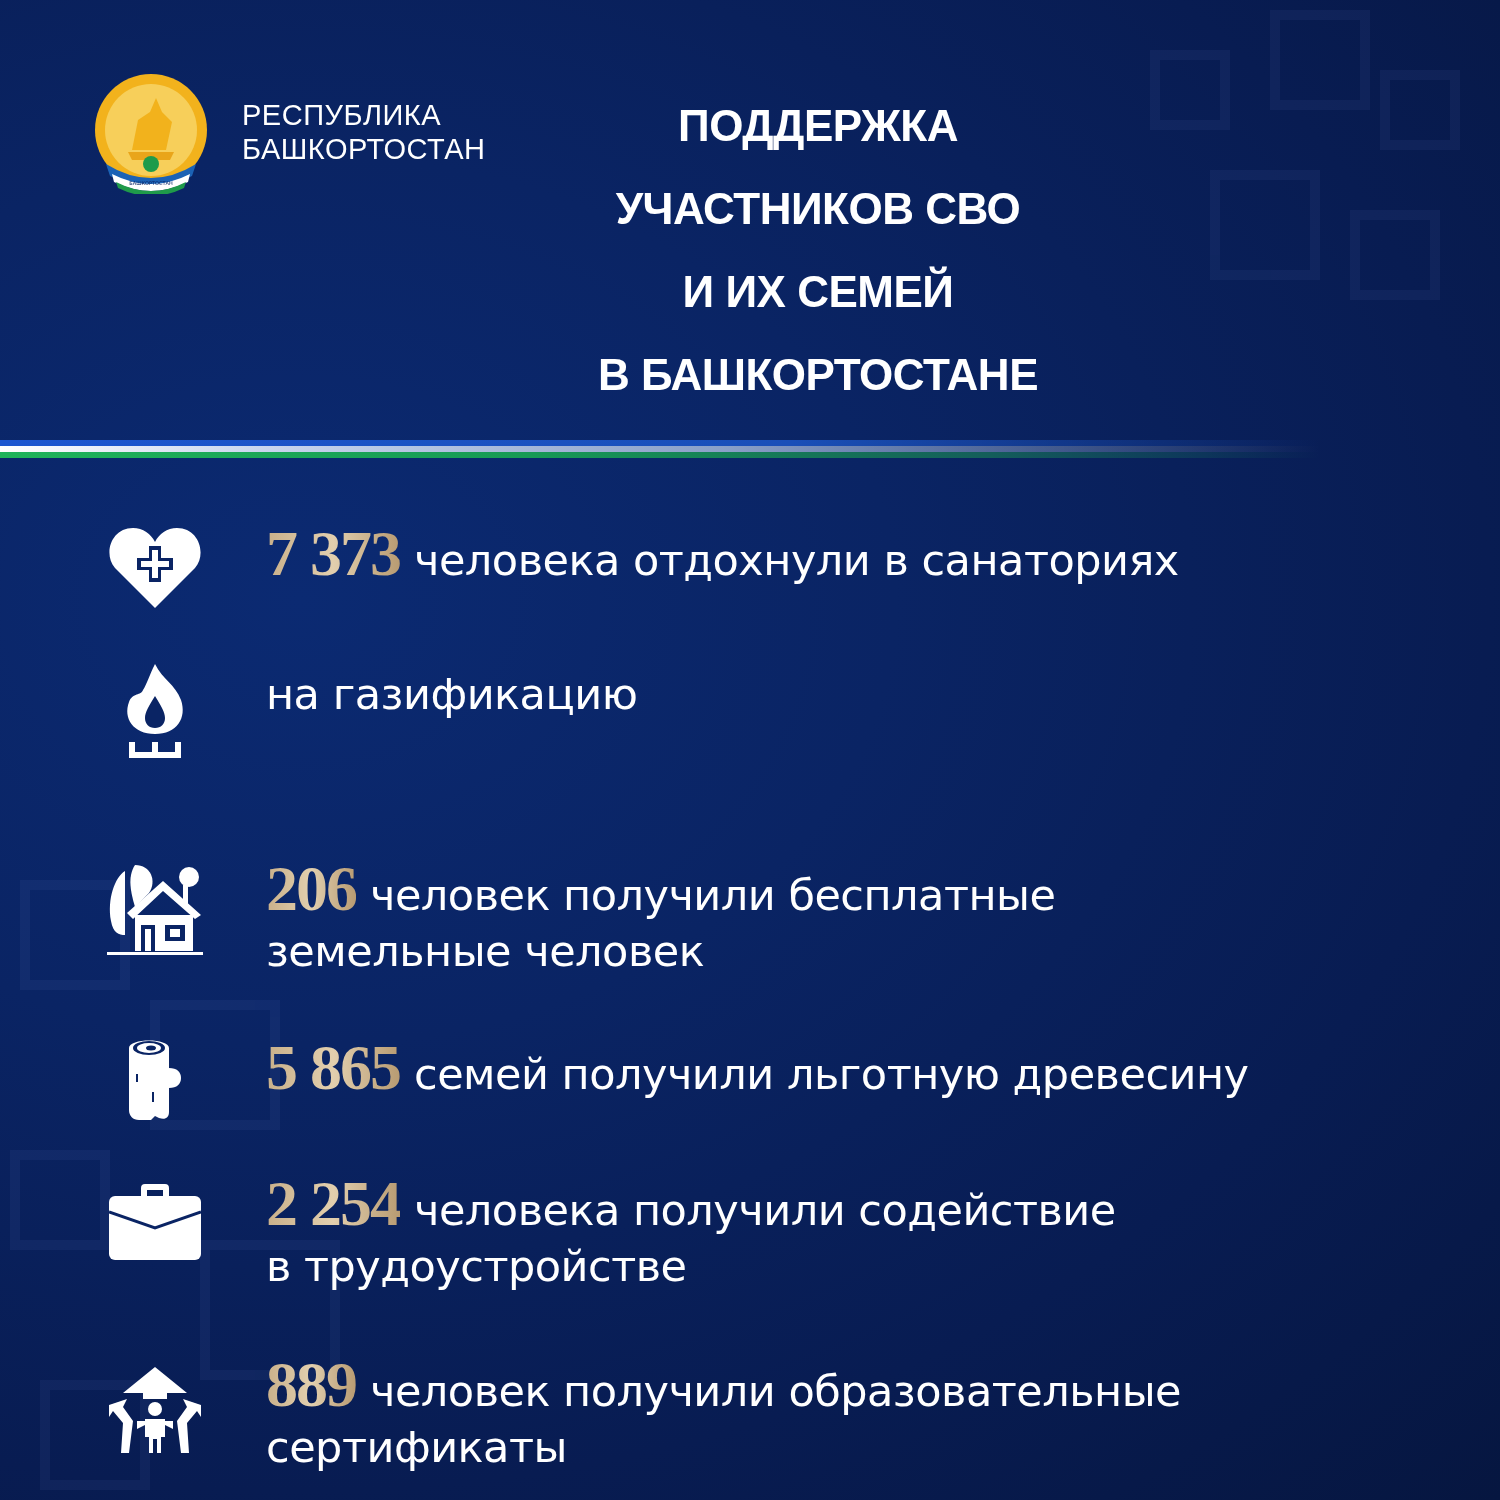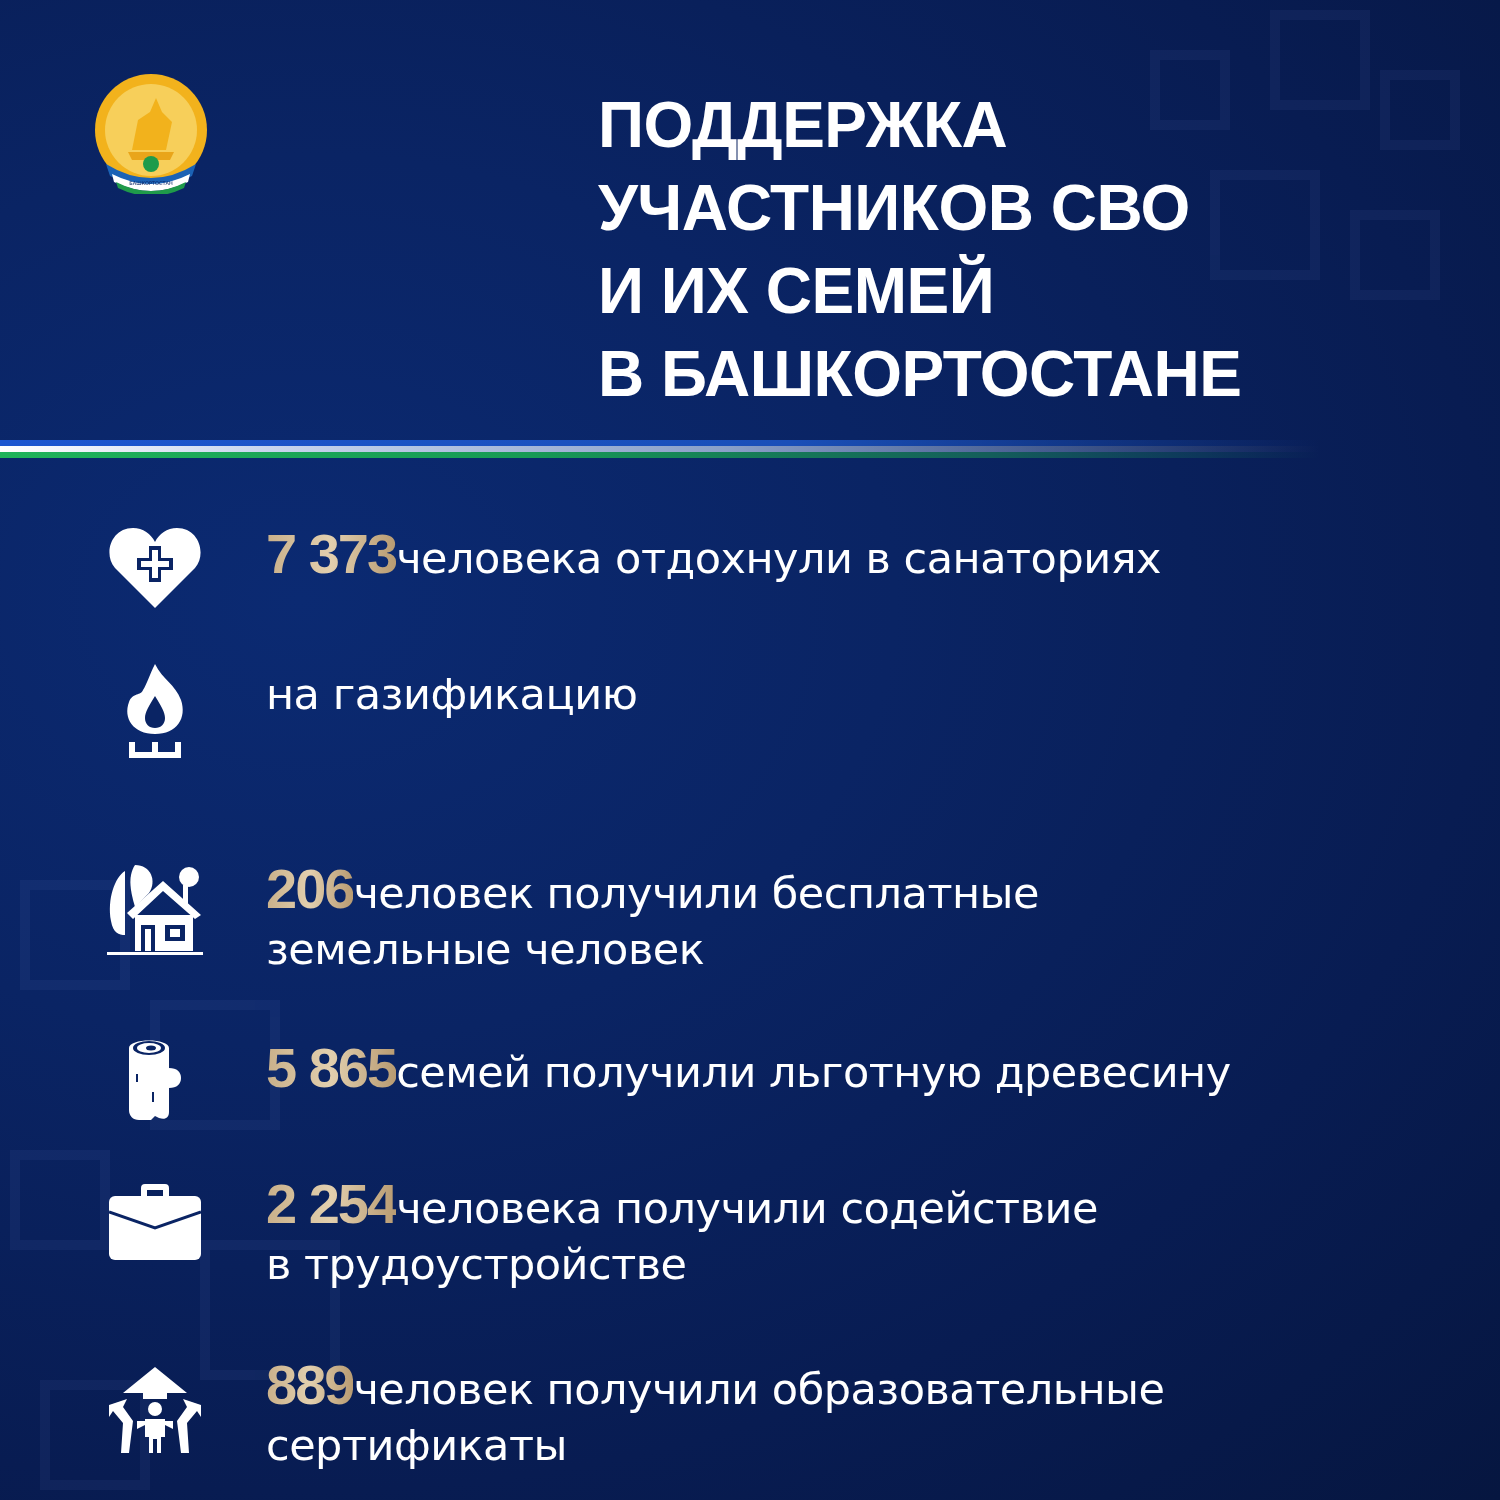--- a/index.html
+++ b/index.html
@@ -5,32 +5,32 @@
   html,body{margin:0;padding:0;}
   body{width:1500px;height:1500px;overflow:hidden;position:relative;
     background:radial-gradient(ellipse at 20% 40%, #0b2a72 0%, #0a2464 35%, #081c52 70%, #061640 100%);
     font-family:"DejaVu Sans","Liberation Sans",sans-serif;color:#fff;}
   .ornament{position:absolute;opacity:.06;}
   .ornament .sq{position:absolute;border:10px solid #8fa8ff;}
   .header{position:absolute;left:0;top:0;width:1500px;height:450px;}
   .emblem{position:absolute;left:92px;top:72px;width:118px;height:122px;}
   .org{position:absolute;left:242px;top:98px;font-size:29px;line-height:34px;letter-spacing:.5px;font-family:"Liberation Sans",sans-serif;}
   .org div{white-space:nowrap;}
-  .title{position:absolute;left:598px;top:84px;font-family:"Liberation Sans",sans-serif;font-weight:bold;font-size:64px;line-height:83px;letter-spacing:-.5px;}
+  .title{position:absolute;left:598px;top:84px;font-family:"Liberation Sans",sans-serif;font-weight:bold;font-size:44px;line-height:83px;letter-spacing:-.5px;text-align:center;}
   .title div{white-space:nowrap;}
   .stripe{position:absolute;left:0;top:440px;width:1320px;height:24px;}
   .stripe .b{height:6px;background:linear-gradient(90deg,#1c56d0 0%,#1a4fb8 60%,rgba(26,79,184,0) 100%);}
   .stripe .w{height:6px;background:linear-gradient(90deg,#ffffff 0%,#c9d6ee 20%,#8aa0c8 55%,rgba(120,140,190,0) 100%);}
   .stripe .g{height:6px;background:linear-gradient(90deg,#1fb35a 0%,#179a55 40%,#145e5a 75%,rgba(20,80,90,0) 100%);}
   .items{position:absolute;left:0;top:0;}
   .item{position:absolute;left:0;width:1500px;}
   .icon{position:absolute;left:100px;width:110px;display:flex;justify-content:center;}
   .text{position:absolute;left:266px;font-family:"DejaVu Sans",sans-serif;font-size:43px;line-height:56px;letter-spacing:-.5px;}
-  .num{font-family:Liberation Sans, sans-serif;font-weight:bold;font-size:56px;letter-spacing:-2px;
-    background:linear-gradient(90deg,#c9b08a,#e2cfae 50%,#b89b72);-webkit-background-clip:text;background-clip:text;color:#d7c09a;-webkit-text-fill-color:transparent;margin-right:0;}
+  .num{font-family:Liberation Serif, serif;font-weight:bold;font-size:64px;letter-spacing:-2px;
+    background:linear-gradient(90deg,#c9b08a,#e2cfae 50%,#b89b72);-webkit-background-clip:text;background-clip:text;color:#d7c09a;-webkit-text-fill-color:transparent;margin-right:14px;}
   .line{white-space:nowrap;}
 </style>
 </head>
 <body>
 
 <div class="ornament" style="left:1150px;top:10px;width:340px;height:380px;">
   <div class="sq" style="left:0;top:40px;width:60px;height:60px;"></div>
   <div class="sq" style="left:120px;top:0;width:80px;height:80px;"></div>
   <div class="sq" style="left:230px;top:60px;width:60px;height:60px;"></div>
   <div class="sq" style="left:60px;top:160px;width:90px;height:90px;"></div>
@@ -52,20 +52,24 @@
       <g fill="#f2b21c">
         <path d="M40 78 L46 48 L58 40 L64 26 L70 40 L80 50 L74 78 Z"></path>
       </g>
       <path d="M36 80 L82 80 L78 88 L40 88 Z" fill="#e9a51a"></path>
       <circle cx="59" cy="92" r="8" fill="#1e9b4b"></circle>
       <path d="M14 92 Q59 120 104 92 L100 104 Q59 126 18 104 Z" fill="#1b62b5"></path>
       <path d="M20 102 Q59 122 98 102 L96 110 Q59 128 22 110 Z" fill="#ffffff"></path>
       <path d="M24 110 Q59 128 94 110 L92 116 Q59 132 26 116 Z" fill="#1f9a4a"></path>
       <text x="59" y="113" font-size="5" text-anchor="middle" fill="#0a2464" font-family="DejaVu Sans, sans-serif">БАШКОРТОСТАН</text>
     </svg>
+  </div>
+  <div class="org">
+    <div>РЕСПУБЛИКА</div>
+    <div>БАШКОРТОСТАН</div>
   </div>
   <div class="title">
     <div>ПОДДЕРЖКА</div>
     <div>УЧАСТНИКОВ СВО</div>
     <div>И ИХ СЕМЕЙ</div>
     <div>В БАШКОРТОСТАНЕ</div>
   </div>
   <div class="stripe">
     <div class="b"></div>
       <div class="w"></div>

